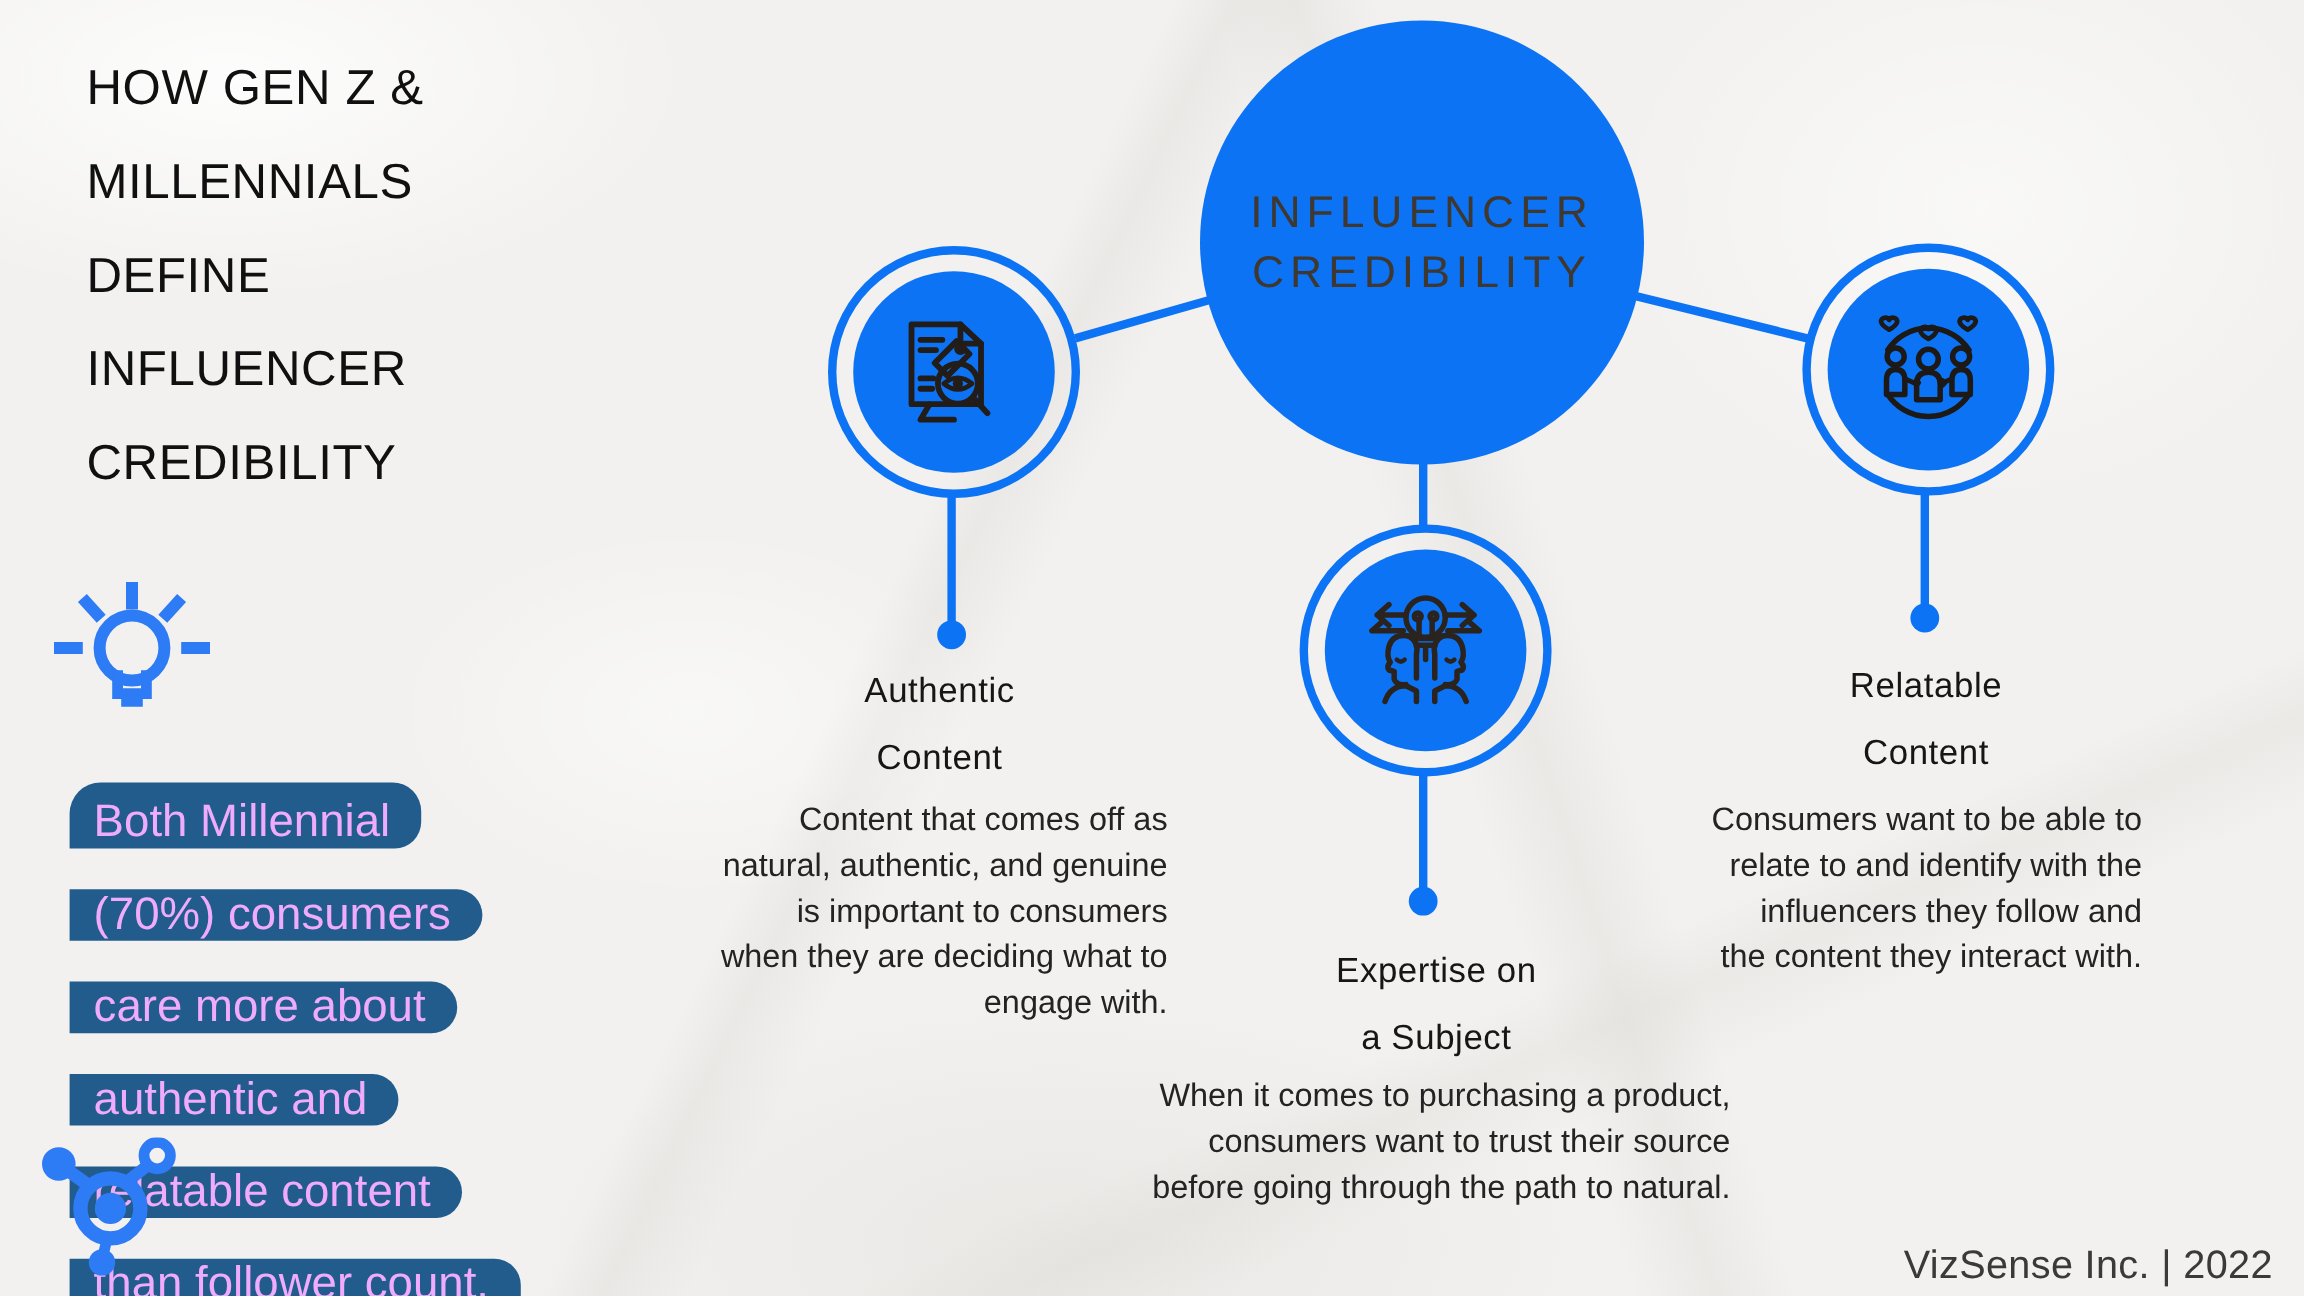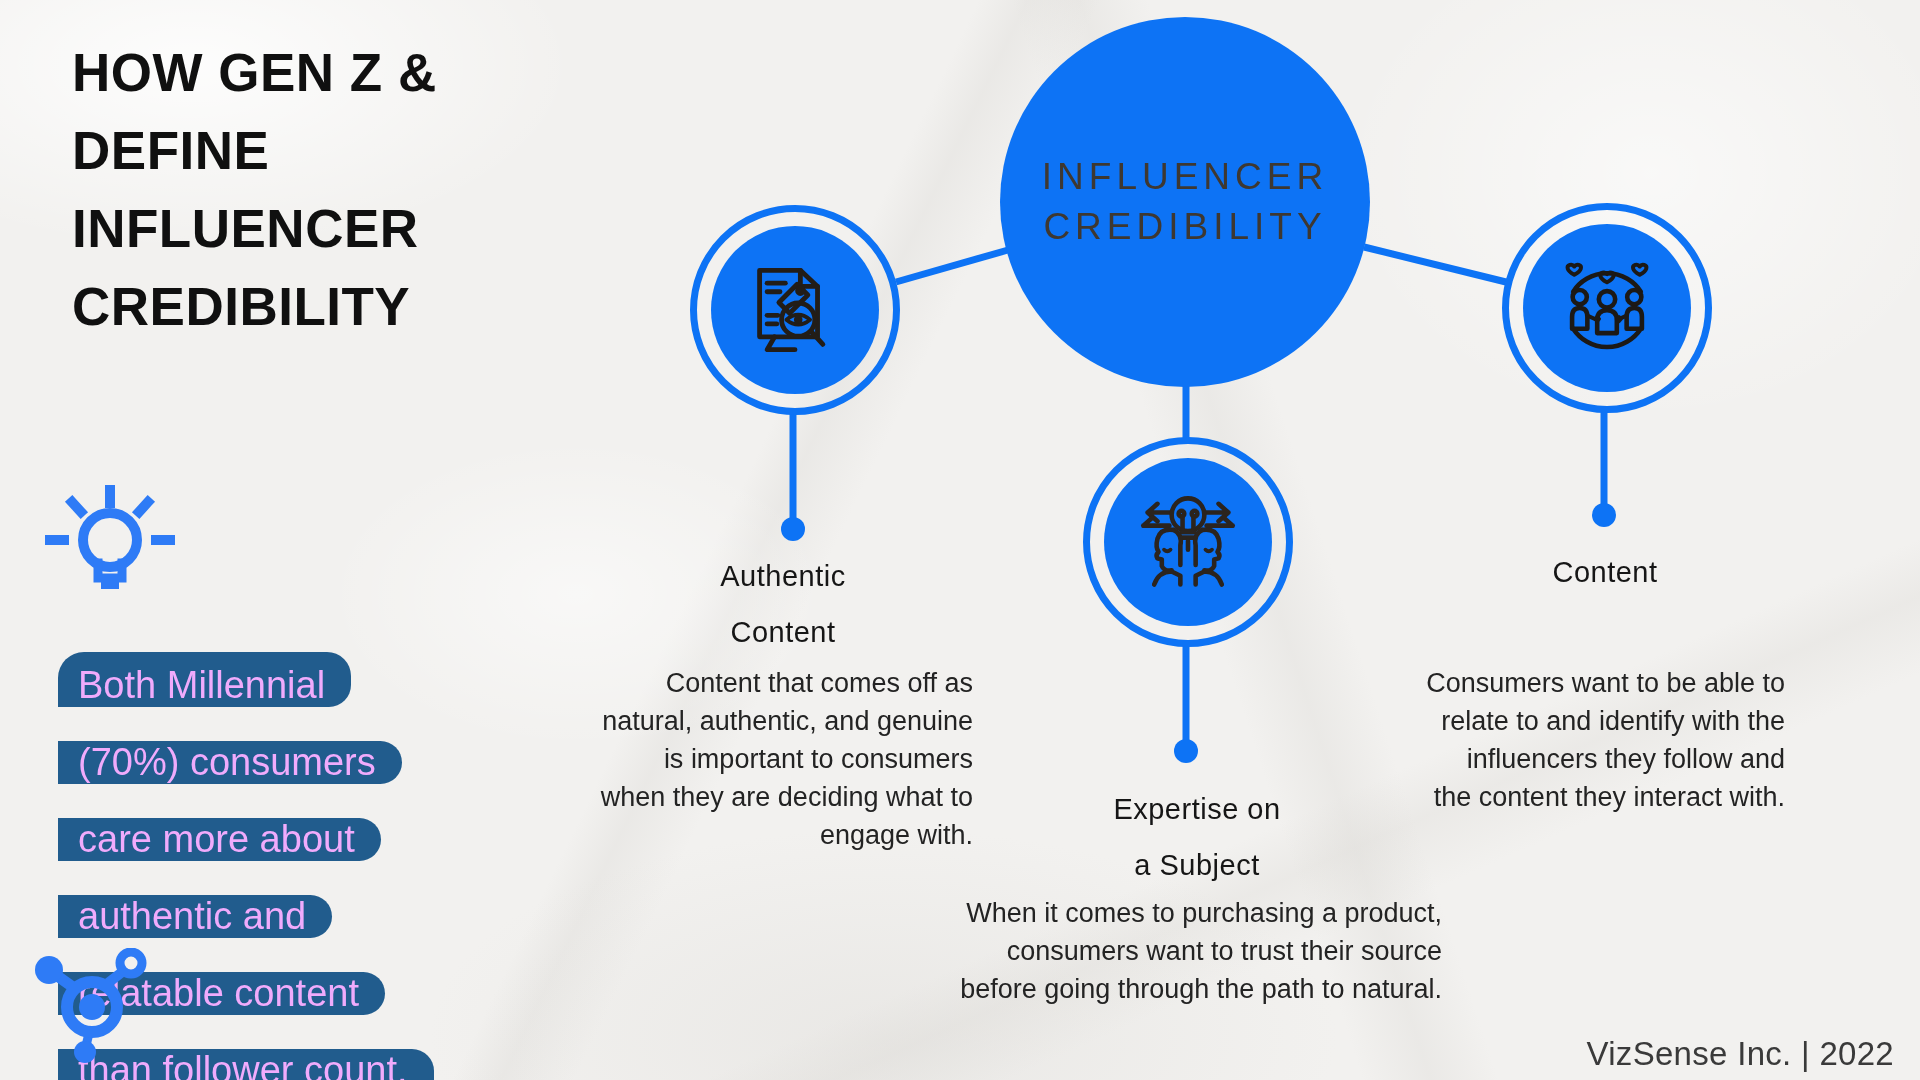--- a/index.html
+++ b/index.html
@@ -18,21 +18,21 @@
       radial-gradient(ellipse 420px 260px at 30% 55%, rgba(255,255,255,.5), transparent 60%),
       linear-gradient(116deg, transparent 40%, rgba(213,211,207,.28) 42%, transparent 45%),
       linear-gradient(72deg, transparent 60%, rgba(216,214,210,.3) 63%, transparent 66%),
       linear-gradient(156deg, transparent 72%, rgba(221,219,215,.35) 75%, transparent 79%);
   }
   #connectors{position:absolute;left:0;top:0;z-index:1;}
 
   
   .title{
     position:absolute;left:72px;top:34px;width:560px;z-index:2;
-    font-weight:700;font-size:53px;line-height:78px;letter-spacing:.5px;
+    font-weight:400;font-size:41px;line-height:78px;letter-spacing:.5px;
     color:var(--ink,#111);
   }
   .bulb-icon{position:absolute;left:44px;top:482px;z-index:2;}
   .quote{position:absolute;left:58px;top:618px;z-index:2;}
   .quote-line{
     display:table;white-space:nowrap;
     background:var(--navy,#215c8d);color:#f0abfc;
     font-size:38px;line-height:43px;font-weight:500;
     padding:0 26px 0 20px;border-radius:0 22px 22px 0;margin-top:34px;
   }
@@ -98,20 +98,21 @@
   </g>
   <g fill="#0d73f5">
     <circle cx="793" cy="529" r="12"></circle>
     <circle cx="1186" cy="751" r="12"></circle>
     <circle cx="1604" cy="515" r="12"></circle>
   </g>
 </svg>
 
 <div class="title">
   <div>HOW GEN Z &amp;</div>
+  <div>MILLENNIALS</div>
   <div>DEFINE</div>
   <div>INFLUENCER</div>
   <div>CREDIBILITY</div>
 </div>
 
 <div class="bulb-icon">
   <svg width="132" height="128" viewBox="0 0 132 128" fill="none" stroke="#2e7bf6" stroke-width="10" stroke-linecap="square">
     <circle cx="66" cy="58" r="27"></circle>
     <path d="M54,81 L54,96 L78,96 L78,81" stroke-width="9"></path>
     <path d="M61,103 L71,103" stroke-width="8"></path>
@@ -229,17 +230,18 @@
 </div>
 <p class="section-para sp-authentic">Content that comes off as natural, authentic, and genuine is important to consumers when they are deciding what to engage with.</p>
 
 <div class="section-title st-expertise">
   <div>Expertise on</div>
   <div>a Subject</div>
 </div>
 <p class="section-para sp-expertise">When it comes to purchasing a product, consumers want to trust their source before going through the path to natural.</p>
 
 <div class="section-title st-relatable">
+  <div>Relatable</div>
   <div>Content</div>
 </div>
 <p class="section-para sp-relatable">Consumers want to be able to relate to and identify with the influencers they follow and the content they interact with.</p>
 
 <div class="footer">VizSense Inc. | 2022</div>
 
 </body></html>

